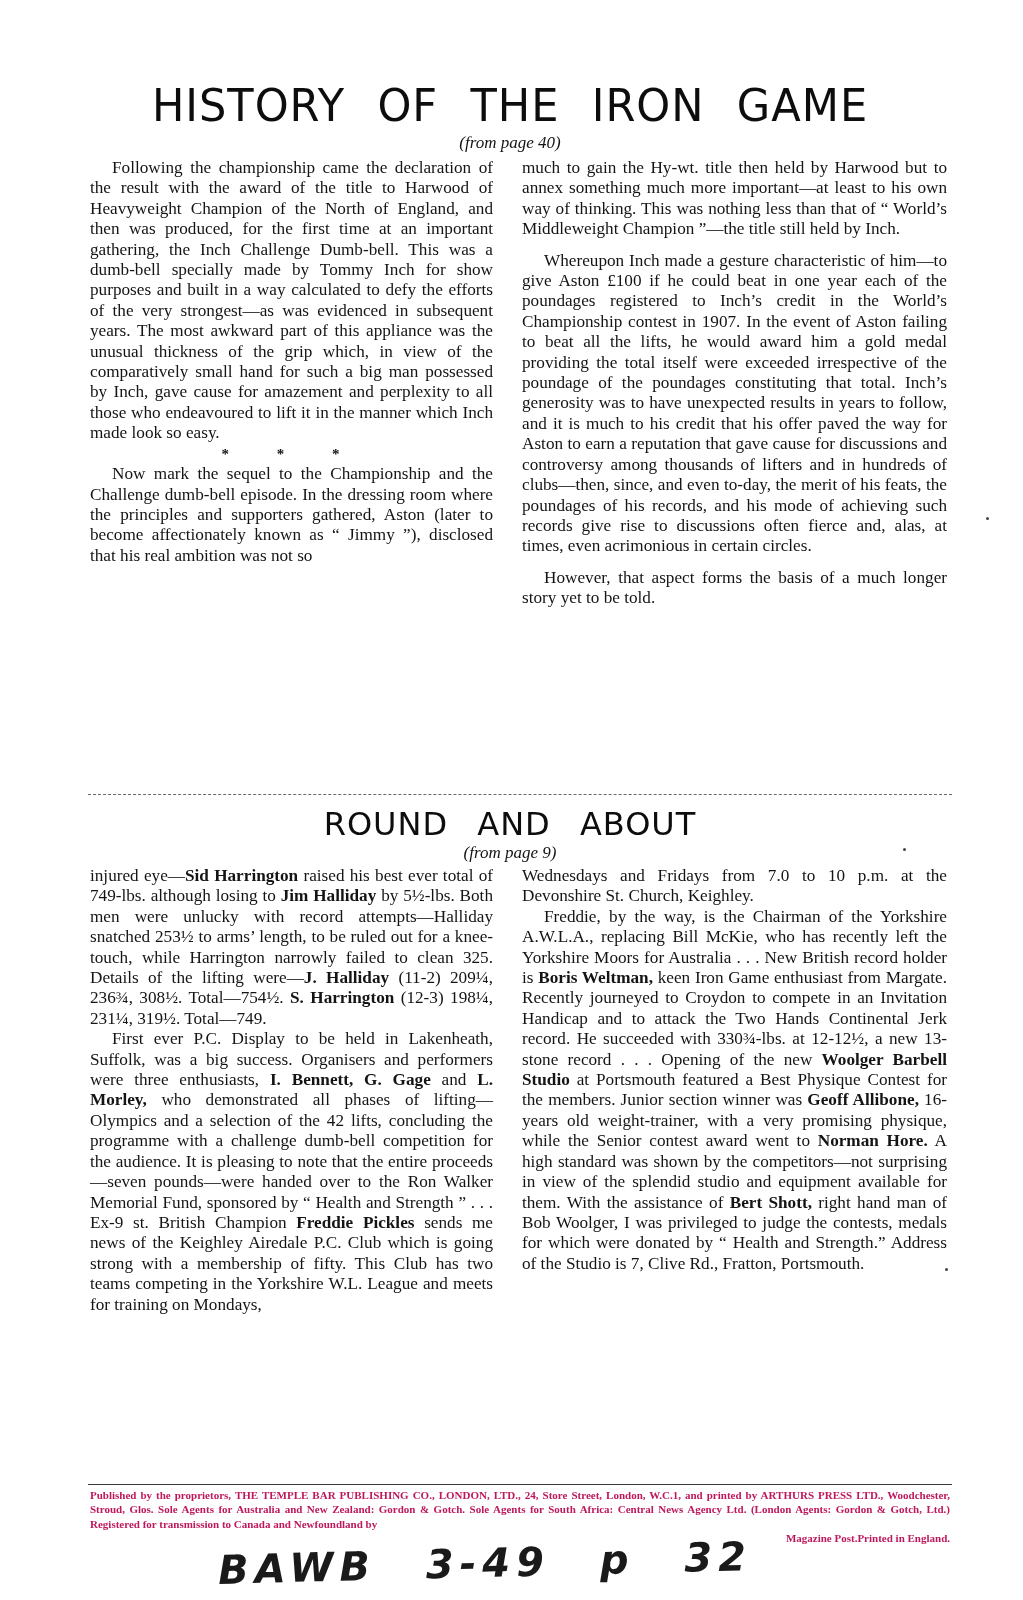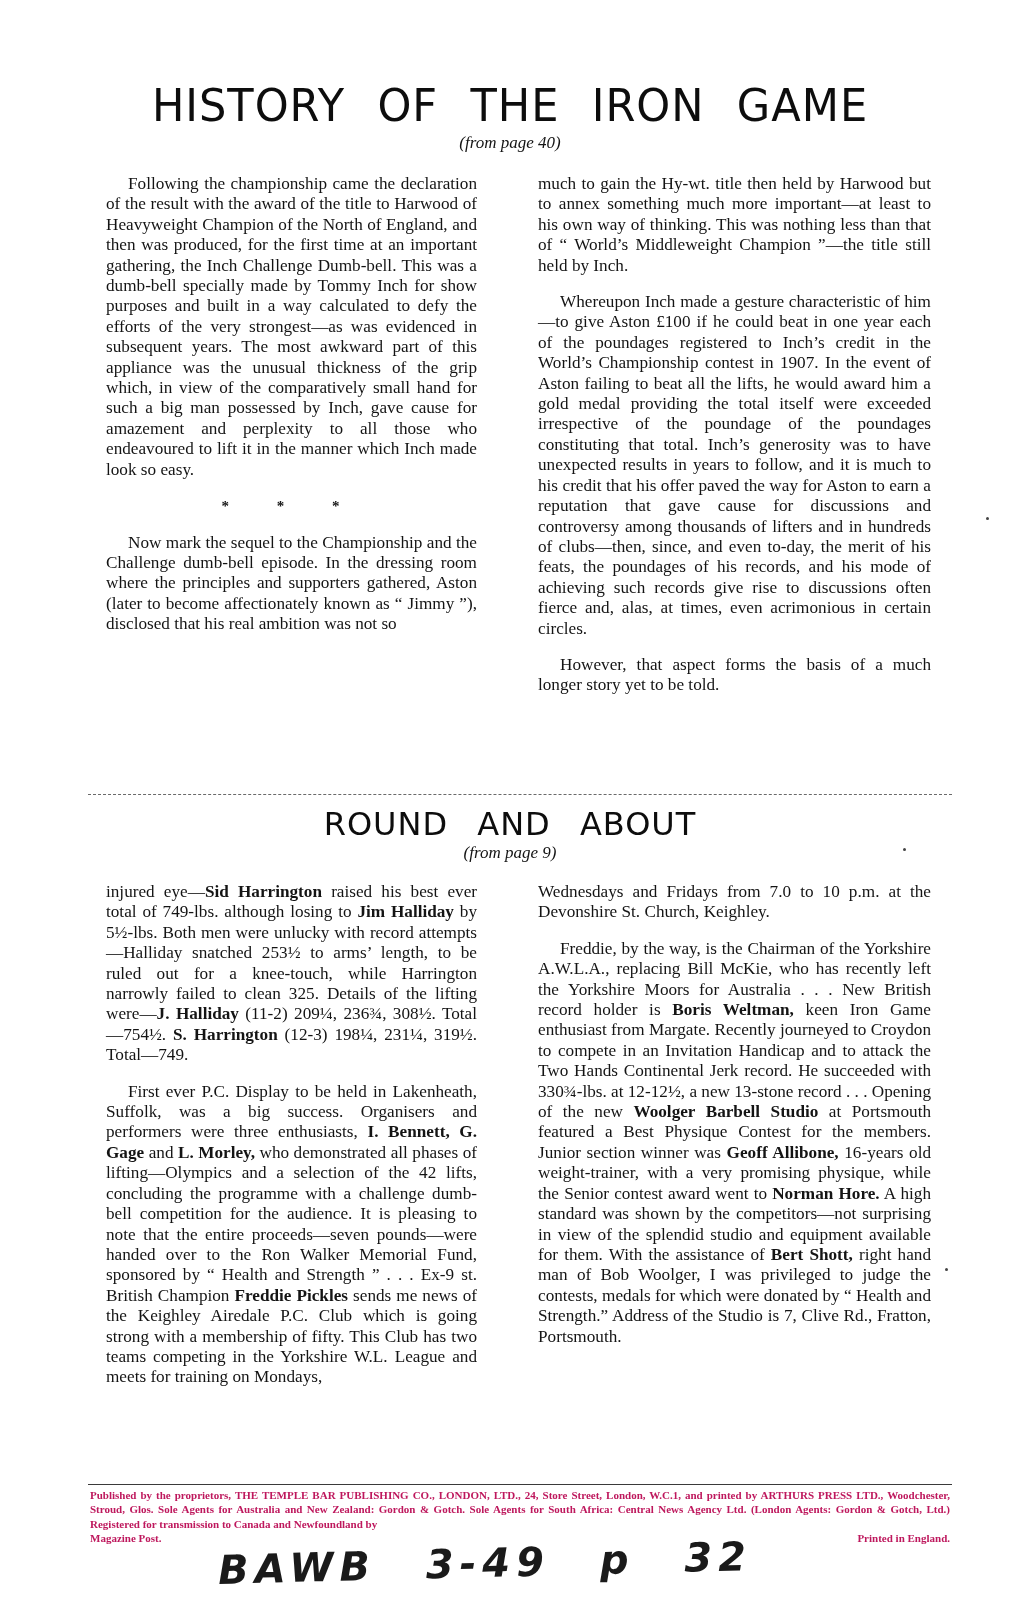--- a/index.html
+++ b/index.html
@@ -30,21 +30,21 @@
     font-style: italic; font-size: 17px;
   }
   .sub1 { top: 133px; }
   .sub2 { top: 843px; }
   .col {
     position: absolute;
     font-size: 17.2px;
     line-height: 20.4px;
     text-align: justify;
   }
-  .col p { margin: 16px; text-indent: 22px; }
+  .col p { margin: 0; text-indent: 22px; }
   .col p.noindent { text-indent: 0; }
   .col p.gap { margin-top: 11px; }
   .col1a { left: 90px; top: 158px; width: 403px; }
   .col1b { left: 522px; top: 158px; width: 425px; }
   .col2a { left: 90px; top: 866px; width: 403px; }
   .col2b { left: 522px; top: 866px; width: 425px; }
   .stars { text-align: center; font-weight: bold; letter-spacing: 22px; font-size: 15px; margin: 4px 0 6px 0; text-indent: 0 !important; }
   b { font-weight: bold; }
   .rule {
     position: absolute; height: 0;
@@ -53,21 +53,21 @@
   .rule1 { left: 88px; top: 794px; width: 864px; }
   .rule2 { left: 88px; top: 1484px; width: 864px; border-top: 1.5px solid #3a3a3a; }
   .footer {
     position: absolute; left: 90px; top: 1488px; width: 860px;
     font-family: "Liberation Serif", "DejaVu Serif", serif;
     font-size: 11px; line-height: 14.4px;
     font-weight: bold;
     text-align: justify;
     color: #be185d;
   }
-  .footer .last { display: flex; justify-content: space-between; }
+  .footer .last { display: flex; justify-content: flex-end; }
   .handwriting {
     position: absolute; left: 218px; top: 1540px;
     font-family: "DejaVu Sans", sans-serif;
     font-style: italic; font-weight: bold;
     font-size: 40px; letter-spacing: 6px;
     color: #1a1a1a;
     transform: rotate(-1.5deg);
     word-spacing: 30px;
   }
   .speck { position: absolute; width: 3px; height: 3px; background: #444; border-radius: 50%; }

